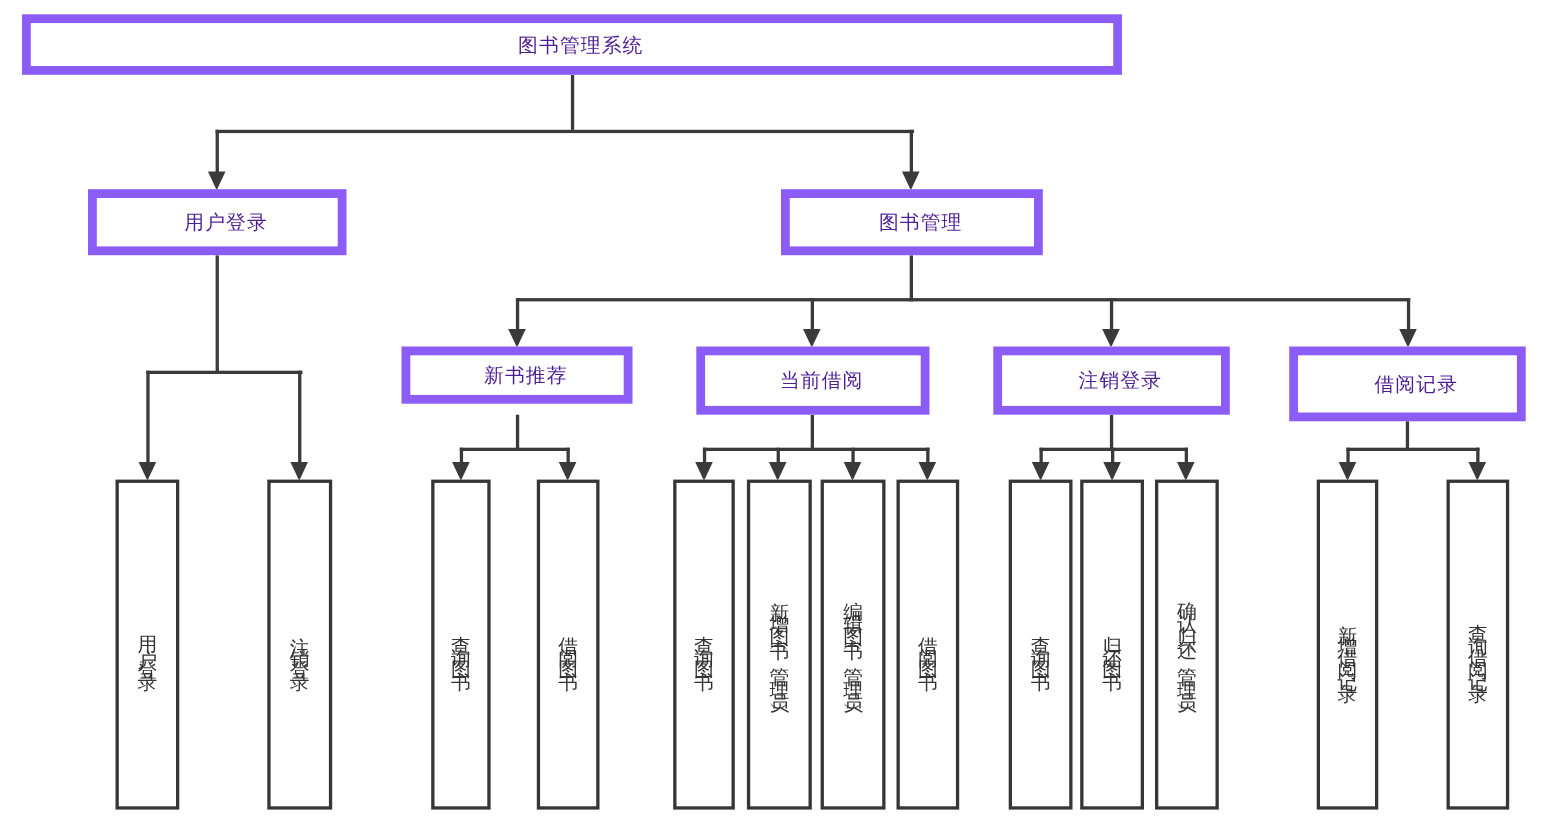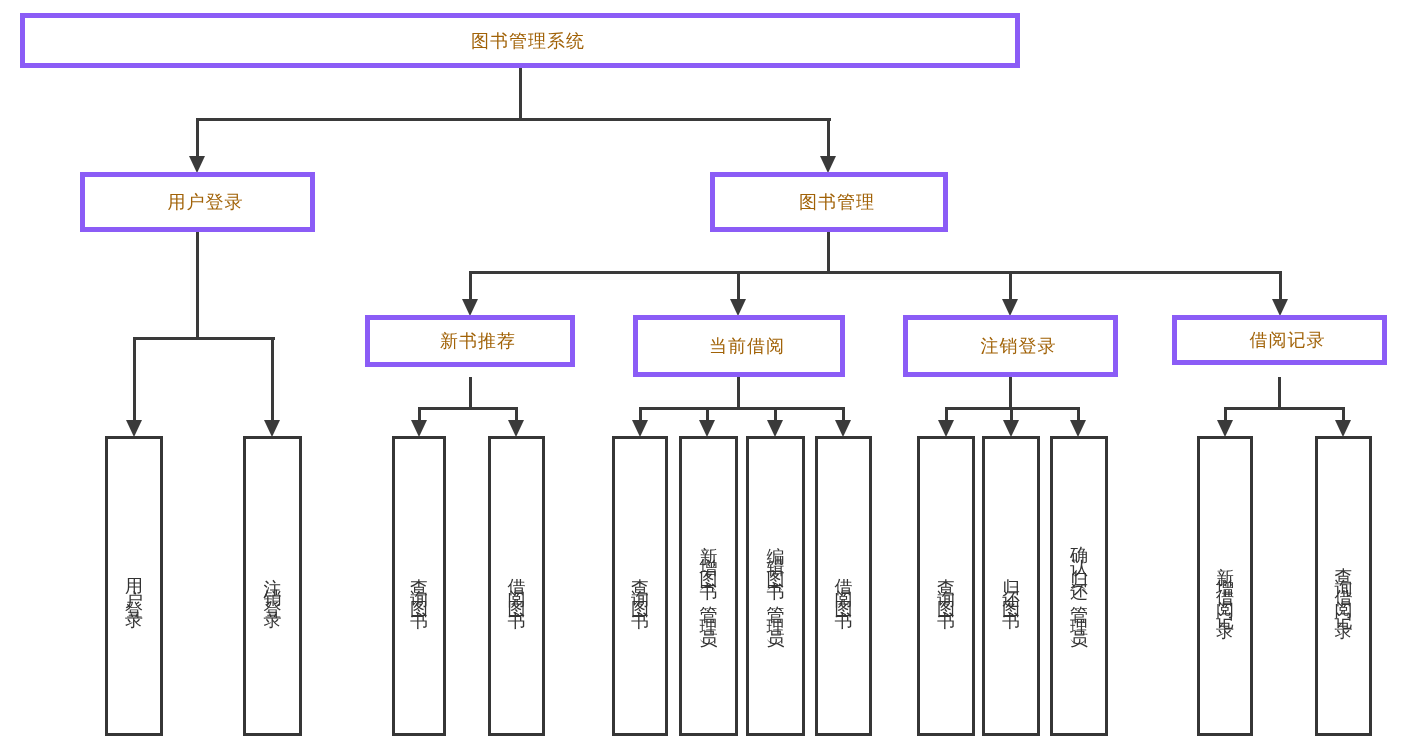--- a/index.html
+++ b/index.html
@@ -12,25 +12,25 @@
     position: relative;
     width: 1405px;
     height: 747px;
     background: #ffffff;
     overflow: hidden;
   }
   .node {
     position: absolute;
     box-sizing: border-box;
     background: #ffffff;
-    border: 5px solid #8b5cf6;
+    border: 8px solid #8b5cf6;
     display: flex;
     align-items: center;
     justify-content: center;
-    color: #a16207;
+    color: #4c1d95;
     font-size: 18px;
     font-weight: 500;
     letter-spacing: 1px;
     z-index: 2;
     padding-left: 16px;
   }
   .leaf {
     position: absolute;
     box-sizing: border-box;
     background: #ffffff;
@@ -90,21 +90,21 @@
   <div class="node" style="left:80px; top:172px; width:235px; height:60px;">用户登录</div>
 
   <div class="node" style="left:710px; top:172px; width:238px; height:60px;">图书管理</div>
 
   <div class="node" style="left:365px; top:315px; width:210px; height:52px;">新书推荐</div>
 
   <div class="node" style="left:633px; top:315px; width:212px; height:62px;">当前借阅</div>
 
   <div class="node" style="left:903px; top:315px; width:215px; height:62px;">注销登录</div>
 
-  <div class="node" style="left:1172px; top:315px; width:215px; height:50px;">借阅记录</div>
+  <div class="node" style="left:1172px; top:315px; width:215px; height:68px;">借阅记录</div>
 
   <div class="leaf" style="left:105px; width:58px;">
     <span>用户登录</span>
   </div>
   <div class="leaf" style="left:243px; width:59px;">
     <span>注销登录</span>
   </div>
 
   <div class="leaf" style="left:392px; width:54px;">
     <span>查询图书</span>

